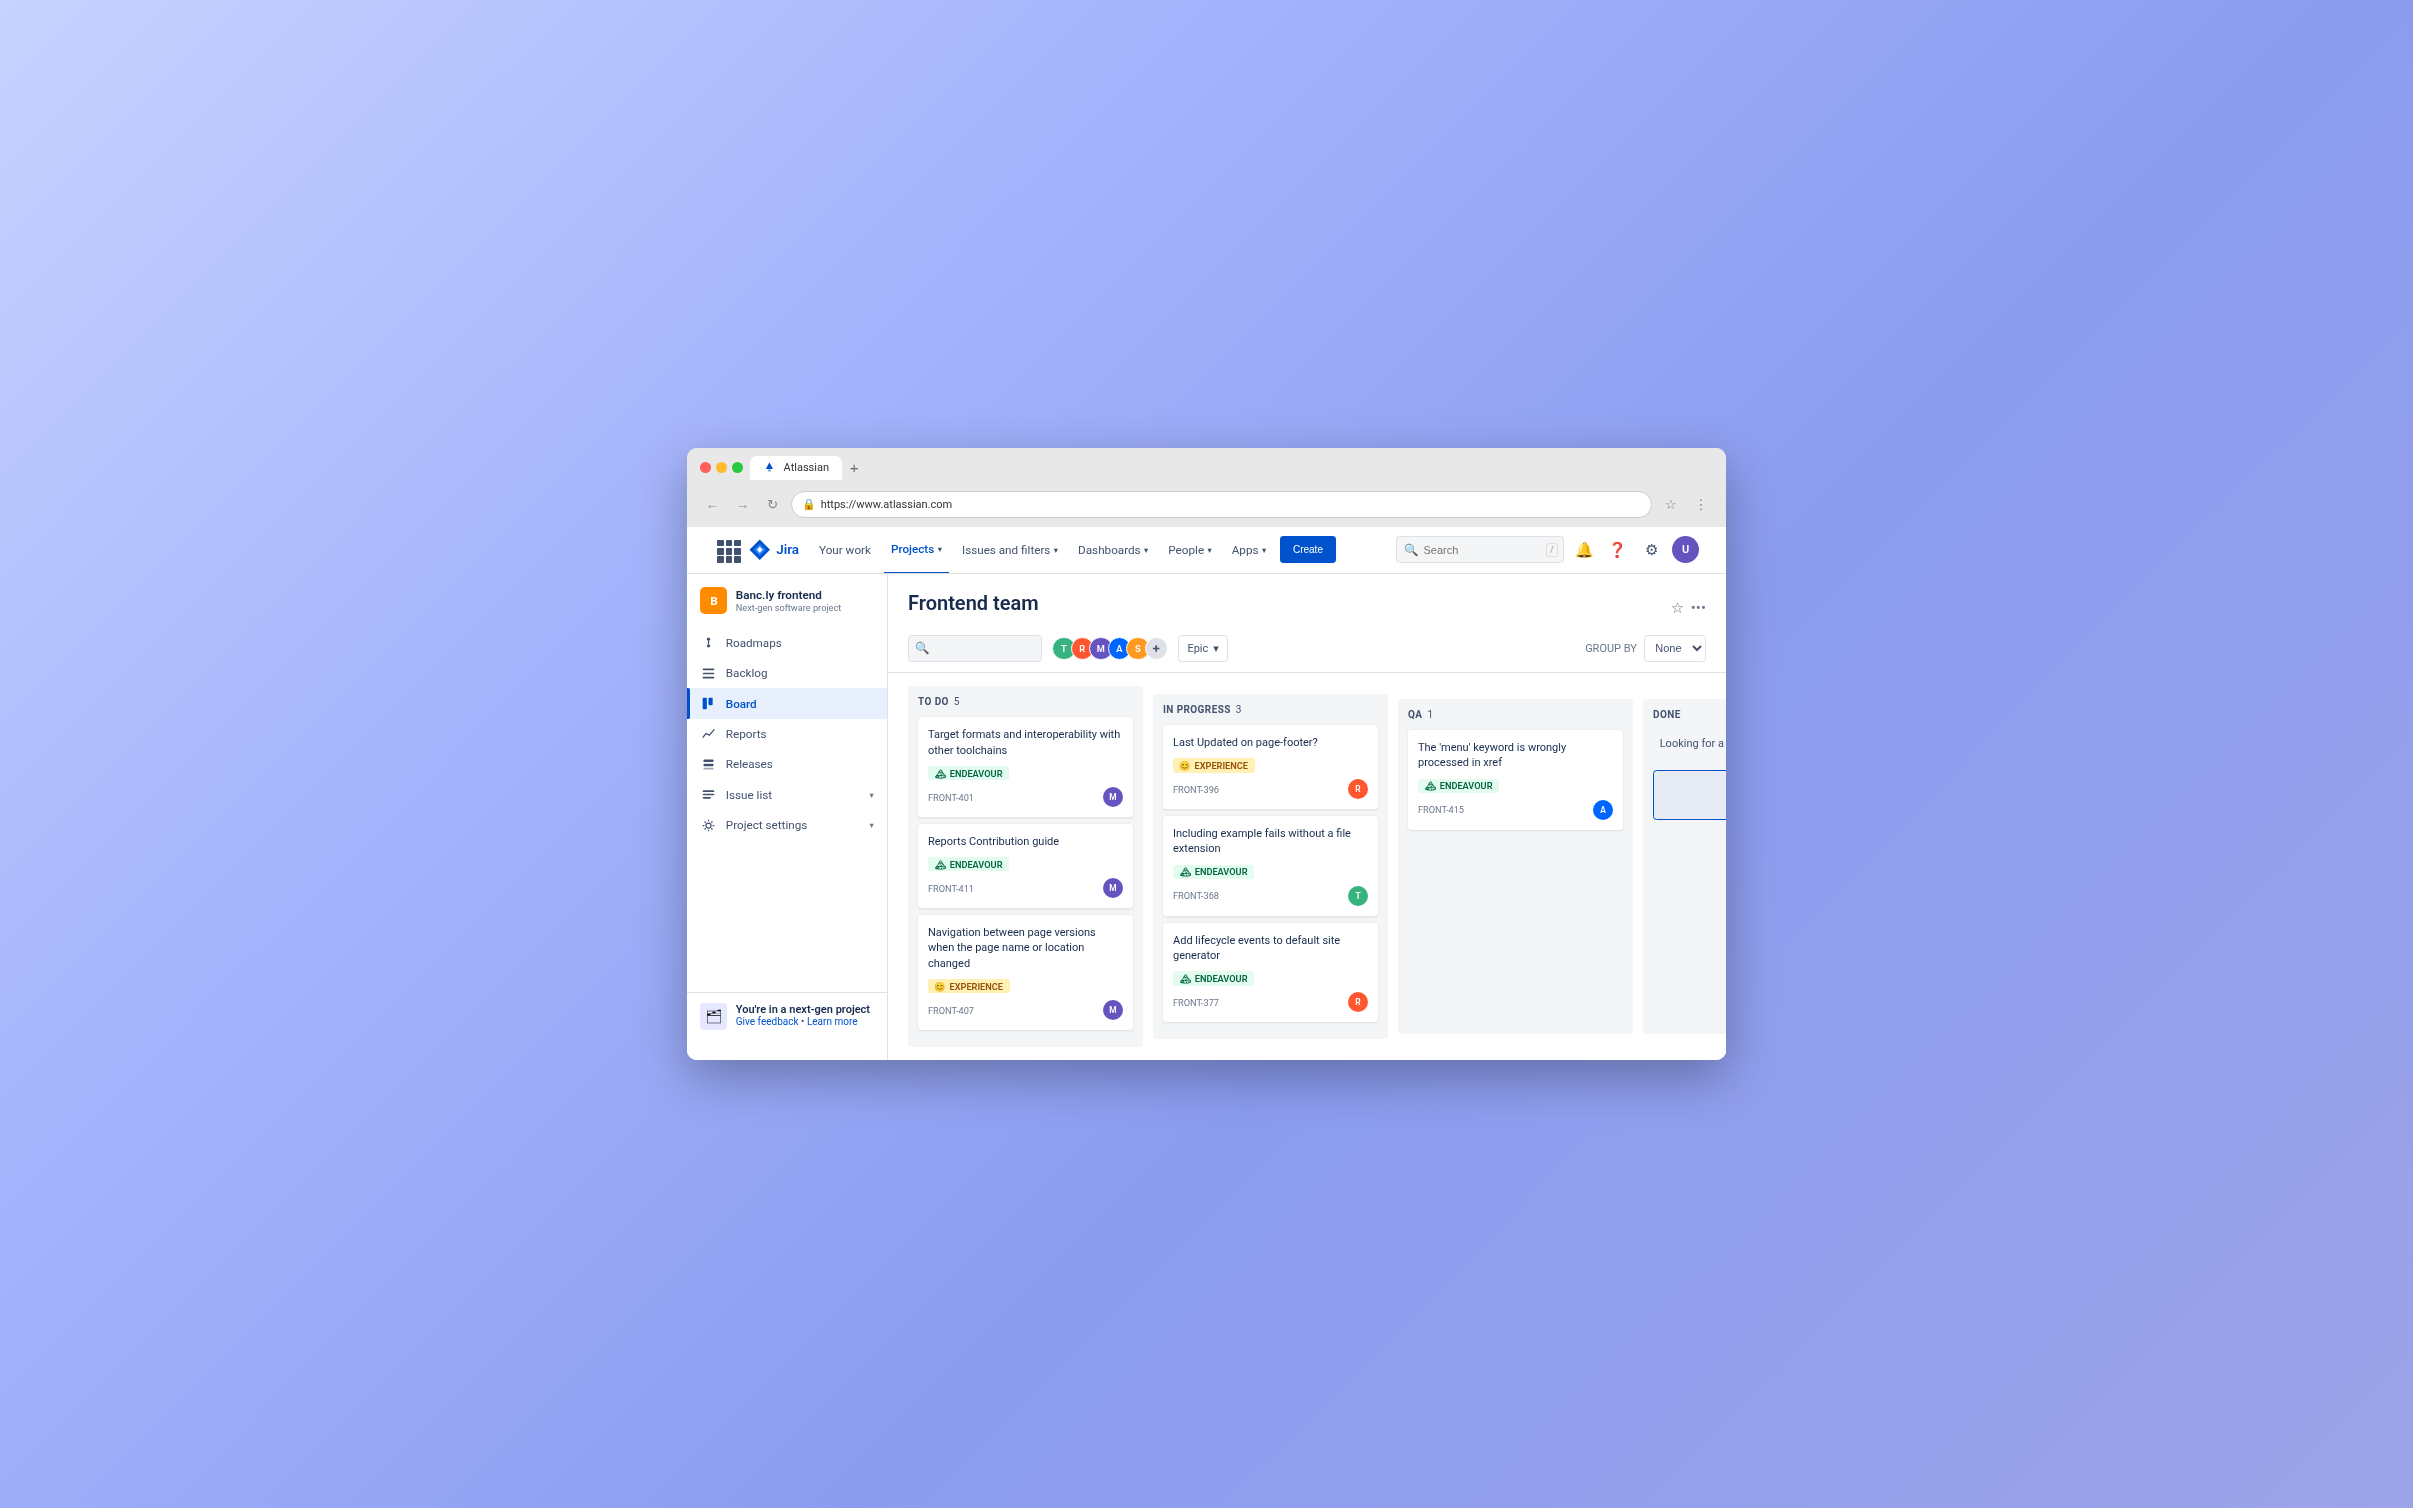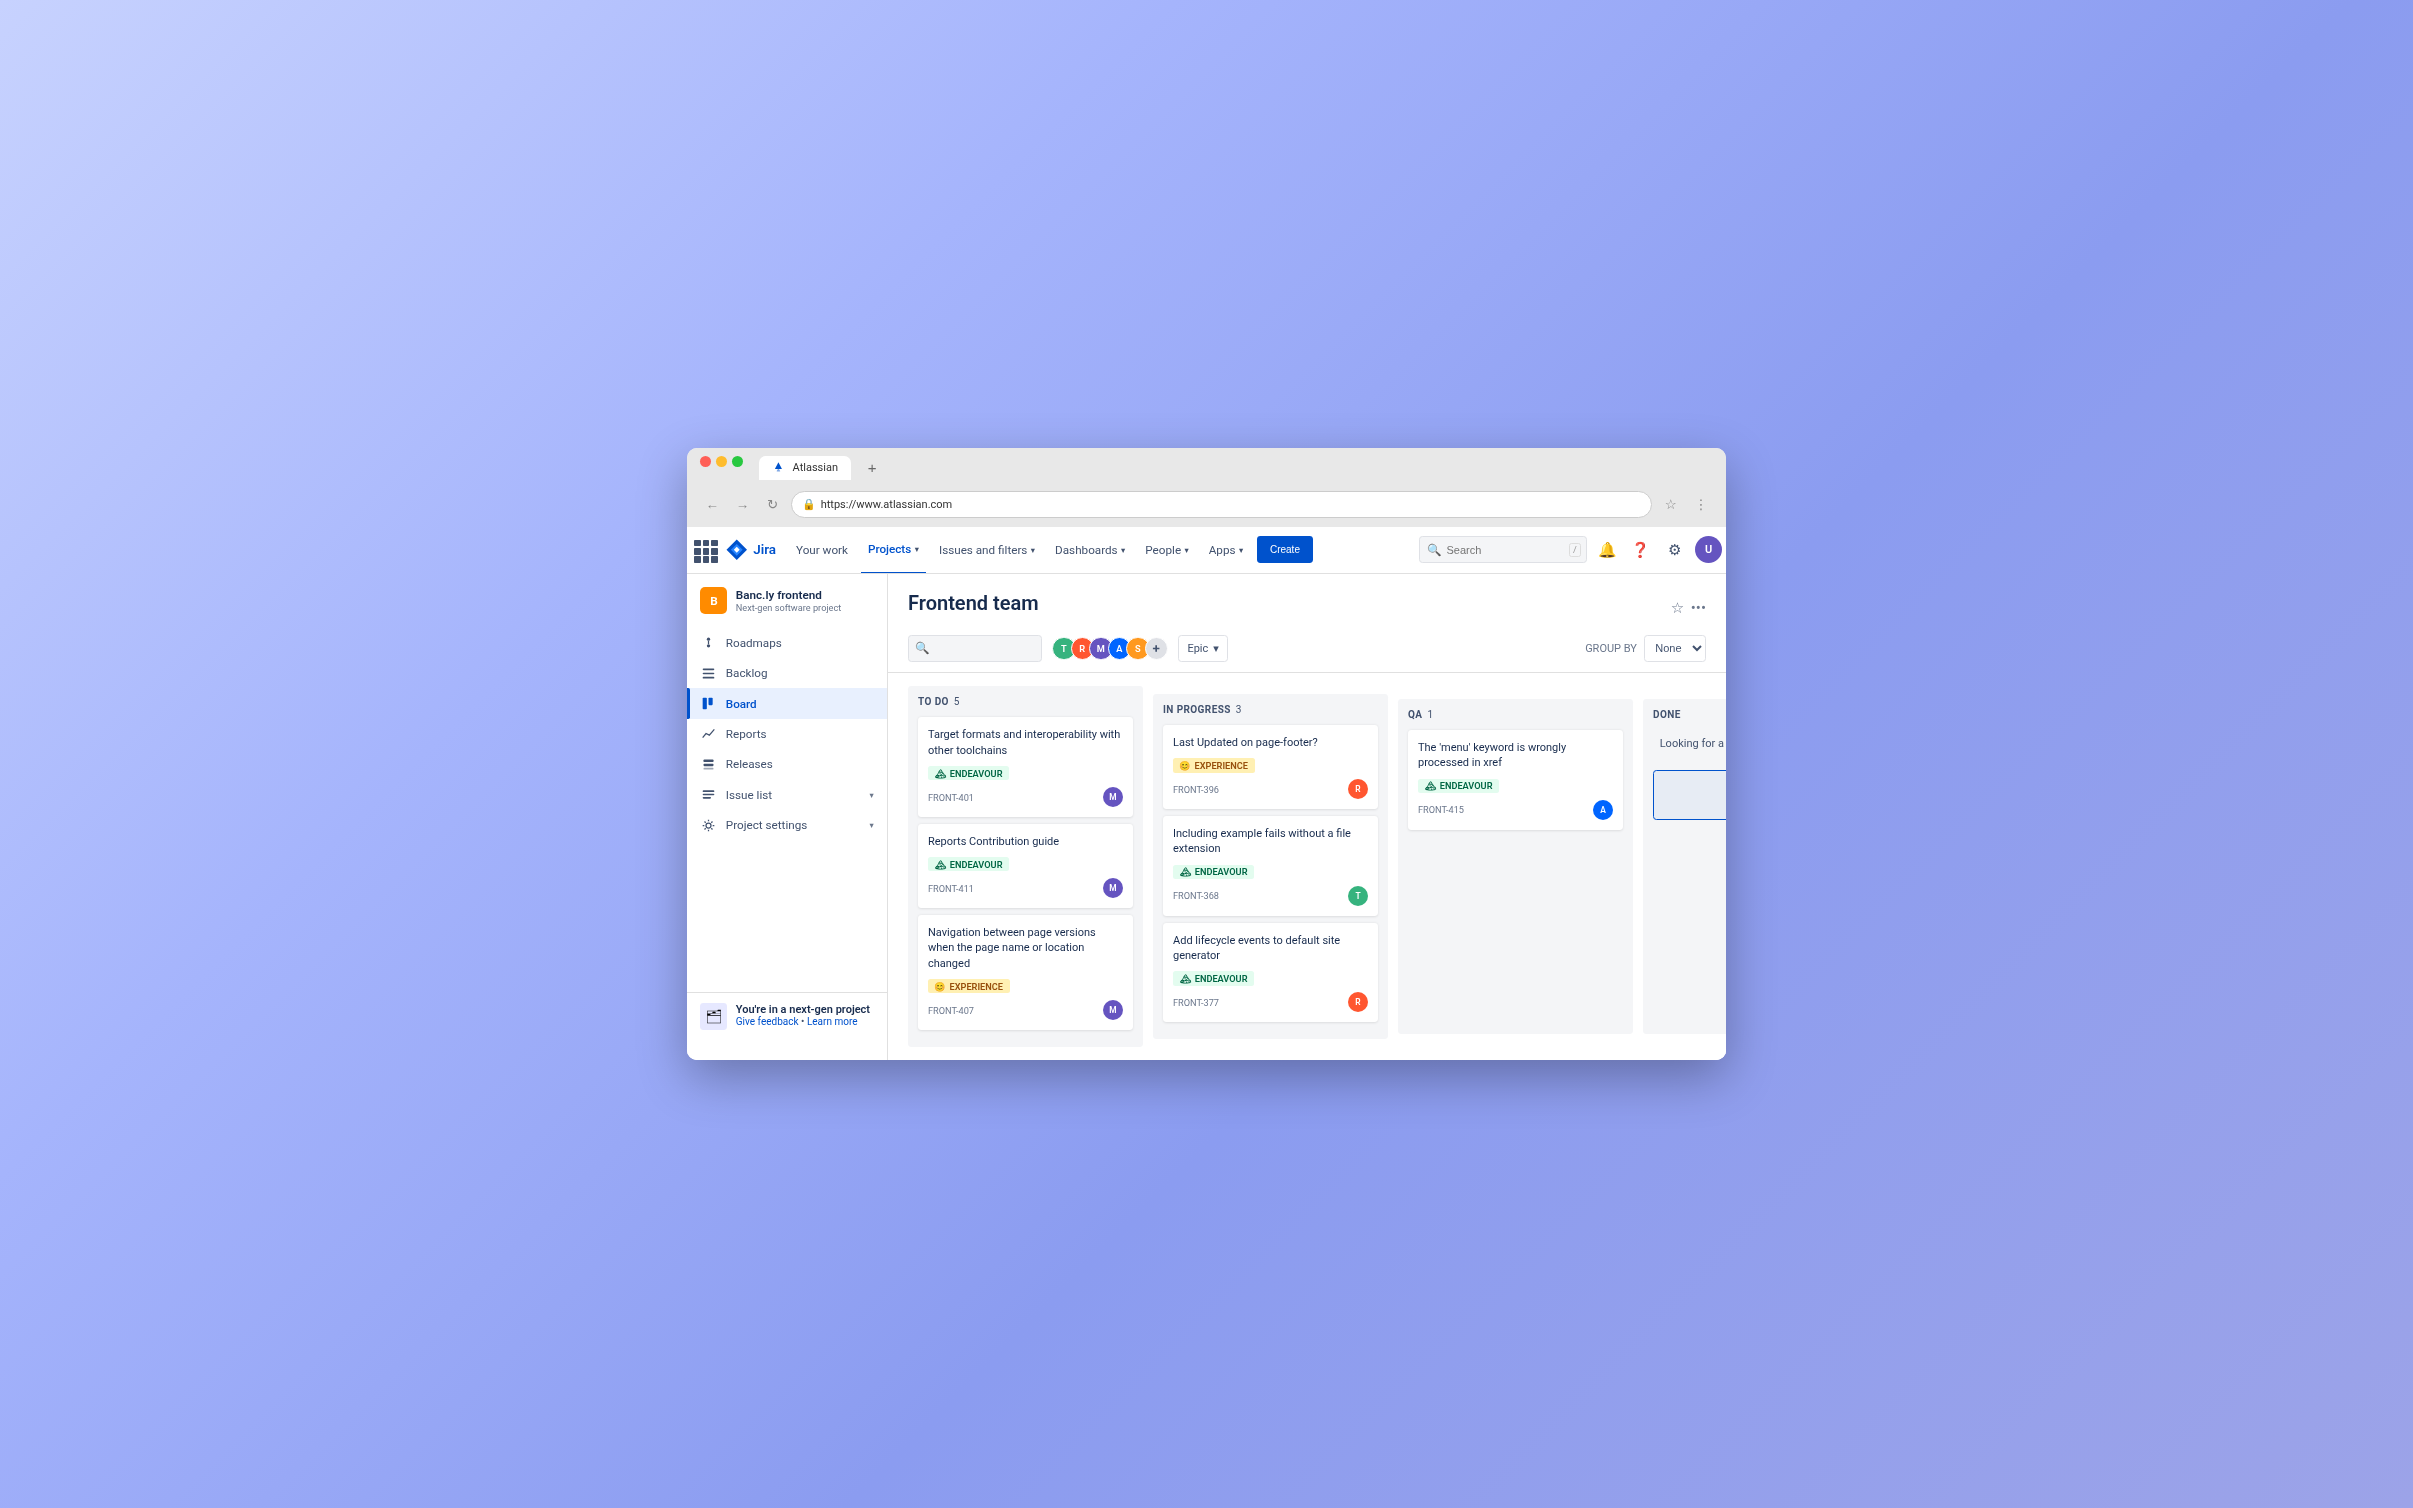--- a/index.html
+++ b/index.html
@@ -24,21 +24,22 @@
     
     .browser-chrome {
       background: #e8e8e8;
       padding: 8.4px 13.4px 0;
       display: flex;
       flex-direction: column;
       gap: 6.7px;
     }
     .browser-tab-bar {
       display: flex;
-      gap: 9px;
+      align-items: center;
+      gap: 0;
     }
     .traffic-lights {
       display: flex;
       gap: 5px;
       margin-right: 6.7px;
     }
     .traffic-light {
       width: 11px;
       height: 11px;
       border-radius: 50%;
@@ -121,21 +122,21 @@
       display: flex;
       flex-direction: column;
       flex: 1;
       background: #fff;
     }
 
     
     .top-nav {
       background: #fff;
       border-bottom: 0.8px solid #e0e0e0;
-      padding: 0 4px;
+      padding: 0 27px;
       display: flex;
       align-items: center;
       height: 47px;
       gap: 6.7px;
     }
     .nav-grid-icon {
       width: 27px;
       height: 27px;
       display: grid;
       grid-template-columns: repeat(3,6.7px);

